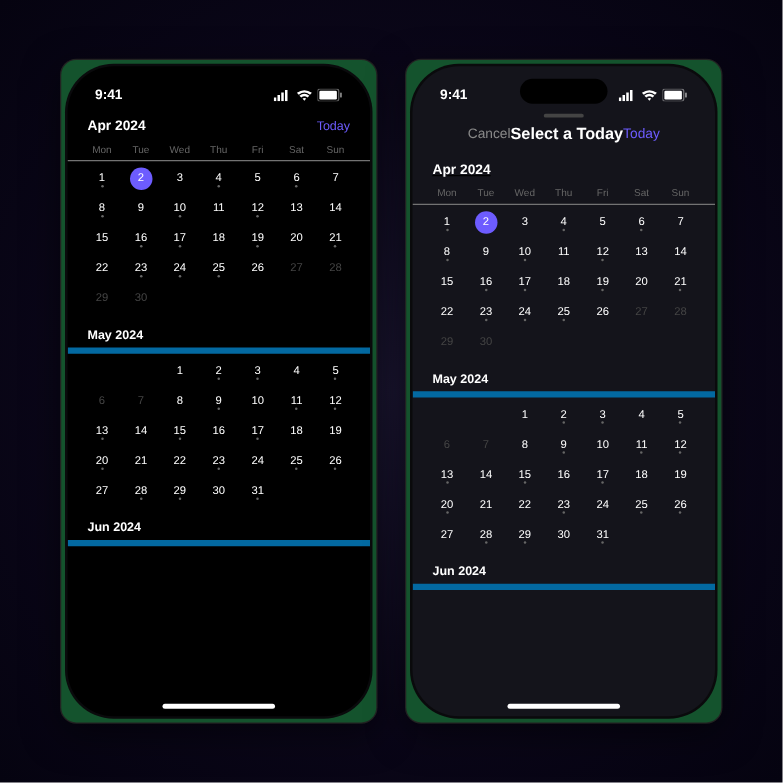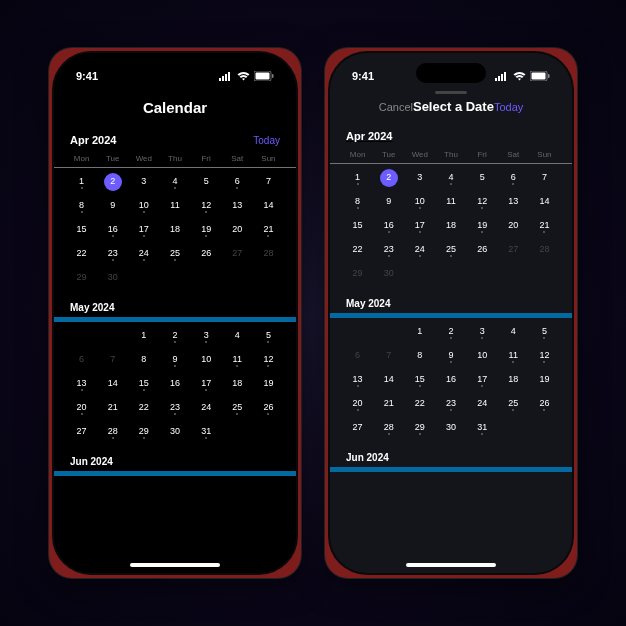--- a/index.html
+++ b/index.html
@@ -10,23 +10,23 @@
     font-family: -apple-system, BlinkMacSystemFont, 'Segoe UI', sans-serif;
     display: flex;
     justify-content: center;
     align-items: center;
     gap: 24px;
     overflow: hidden;
   }
   .phone {
     width: 252px;
     height: 530px;
-    border-radius: 23px;
+    border-radius: 12px;
     padding: 3px;
-    background: #7f1d1d;
+    background: #14532d;
     position: relative;
     box-shadow: 0 0 0 1px #222, 0 8px 30px rgba(0,0,0,0.5);
   }
   .phone-inner {
     width: 100%;
     height: 100%;
     border-radius: 39px;
     padding: 2px;
     background: #0a0a0c;
     overflow: hidden;
@@ -224,23 +224,20 @@
               </svg>
             </span>
           <span class="battery">
               <svg width="20" height="10" viewBox="0 0 20 10">
                 <rect x="0" y="0" width="17" height="10" rx="2" fill="none" stroke="#fff" stroke-width="1" opacity="0.4"></rect>
                 <rect x="1.5" y="1.5" width="14" height="7" rx="1" fill="#fff"></rect>
                 <rect x="18" y="3" width="1.5" height="4" rx="0.7" fill="#fff" opacity="0.5"></rect>
               </svg>
             </span>
         </div>
-      </div>
-      <div class="header">
-        <div class="title">Calendar</div>
       </div>
       <div class="month-row">
         <span class="month-label">Apr 2024</span>
         <span class="today-btn">Today</span>
       </div>
       <div class="weekdays" id="p1-weekdays">
           <div class="weekday">Mon</div>
           <div class="weekday">Tue</div>
           <div class="weekday">Wed</div>
           <div class="weekday">Thu</div>
@@ -532,21 +529,21 @@
                 <rect x="0" y="0" width="17" height="10" rx="2" fill="none" stroke="#fff" stroke-width="1" opacity="0.4"></rect>
                 <rect x="1.5" y="1.5" width="14" height="7" rx="1" fill="#fff"></rect>
                 <rect x="18" y="3" width="1.5" height="4" rx="0.7" fill="#fff" opacity="0.5"></rect>
               </svg>
             </span>
         </div>
       </div>
       <div class="header modal-header">
         <div class="drag-handle"></div>
         <span class="cancel-btn">Cancel</span>
-        <span class="modal-title">Select a Date</span>
+        <span class="modal-title">Select a Today</span>
         <span class="today-btn-top">Today</span>
       </div>
       <div class="month-row">
         <span class="month-label">Apr 2024</span>
       </div>
       <div class="weekdays" id="p2-weekdays">
           <div class="weekday">Mon</div>
           <div class="weekday">Tue</div>
           <div class="weekday">Wed</div>
           <div class="weekday">Thu</div>

